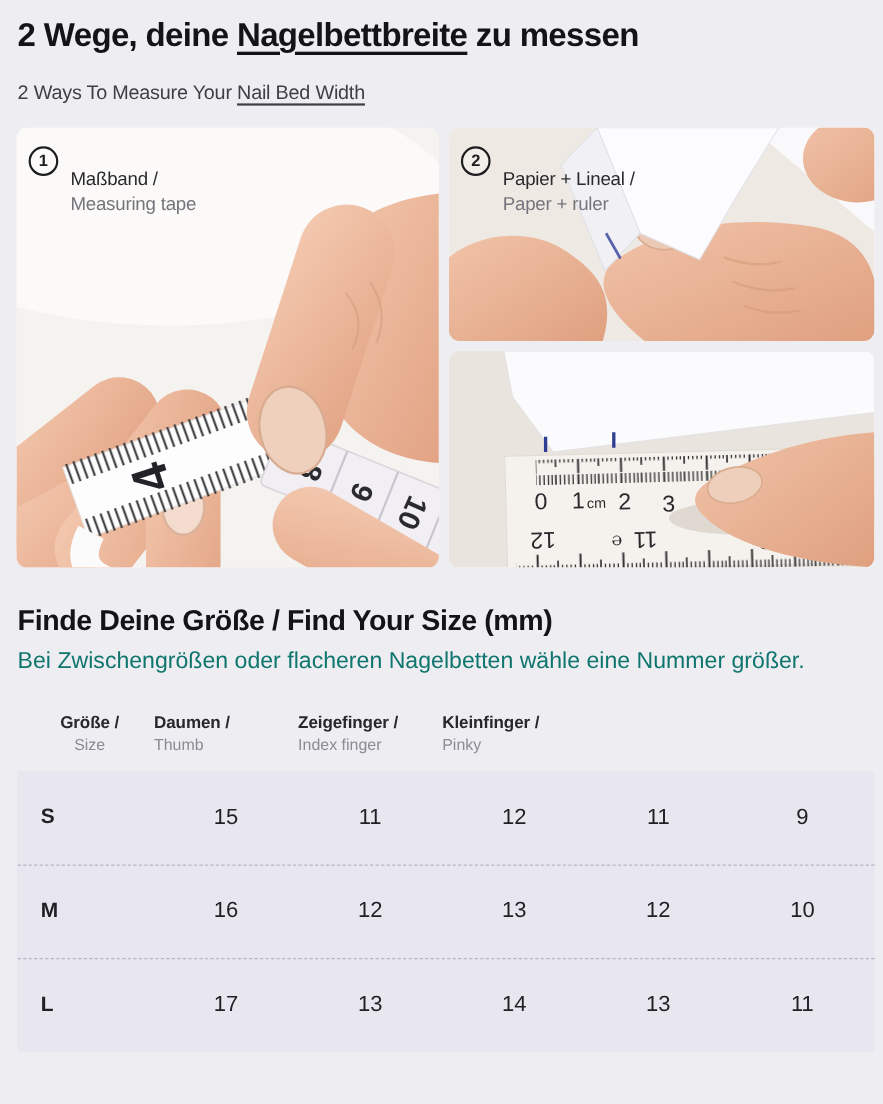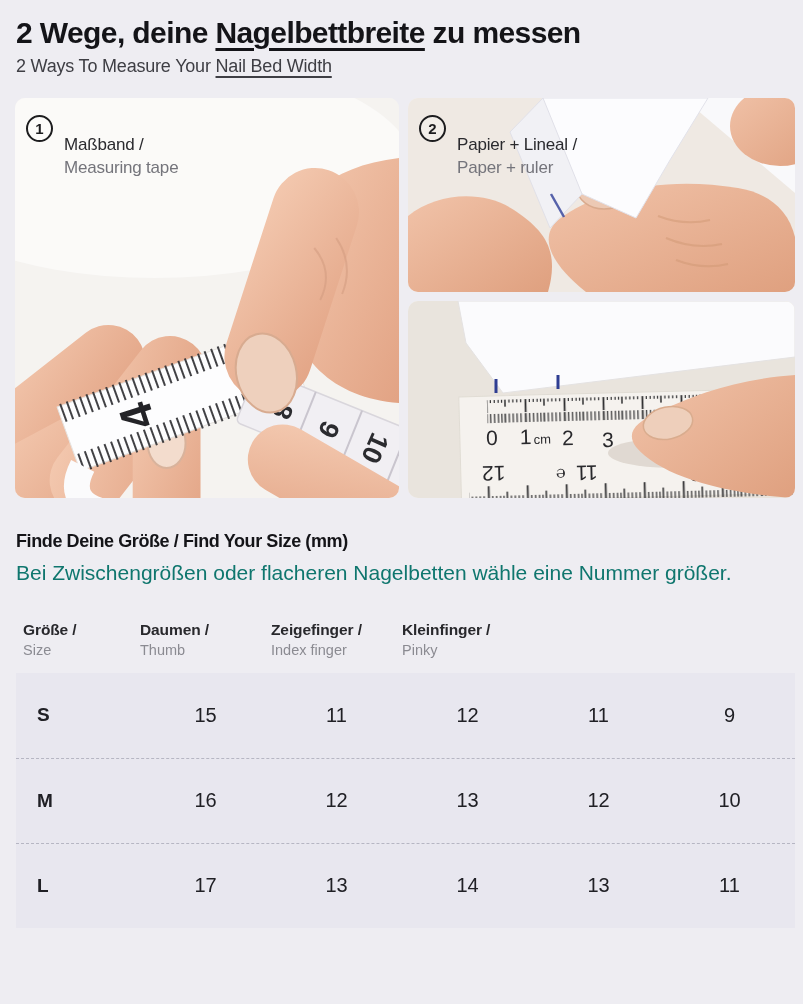--- a/index.html
+++ b/index.html
@@ -12,21 +12,21 @@
   }
   .wrap { padding-top:17px; }
 
   h1 {
     padding:0 16px;
     font-size:30px; line-height:1.05; font-weight:700;
     letter-spacing:-0.6px; color:#141418;
   }
   h1 .u { text-decoration:underline; text-decoration-thickness:2.5px; text-underline-offset:5px; }
   .sub {
-    padding:0 16px; margin-top:7px;
+    padding:0 16px; margin-top:25px;
     font-size:18px; color:#3e3e44; letter-spacing:-0.2px;
   }
   .sub .u { text-decoration:underline; text-decoration-thickness:1.5px; text-underline-offset:3.5px; }
 
   .photos { display:flex; gap:9px; margin:21px 8px 0 15px; }
   .right-col { display:flex; flex-direction:column; gap:9px; }
   .photo { position:relative; border-radius:10px; overflow:hidden; background:#f5f3f0; }
   .photo.main { width:385px; height:400px; }
   .photo.tr { width:387px; height:194px; }
   .photo.br { width:387px; height:197px; }
@@ -36,27 +36,27 @@
   .badge {
     width:27px; height:27px; flex:0 0 27px;
     border:2.5px solid #1d1d1f; border-radius:50%;
     display:flex; align-items:center; justify-content:center;
     font-size:15px; font-weight:700; color:#1d1d1f;
     background:rgba(255,255,255,0.22);
   }
   .cap-de { display:block; font-size:17px; color:#2a2a2e; letter-spacing:-0.2px;margin-top:20px; }
   .cap-en { display:block; font-size:17px; color:#74747b; margin-top:3px; letter-spacing:-0.2px; }
 
-  h2 { margin:33px 16px 0; font-size:18px; font-weight:700; letter-spacing:-0.4px; color:#141418; }
+  h2 { margin:33px 16px 0; font-size:26px; font-weight:700; letter-spacing:-0.4px; color:#141418; }
   .note { margin:9px 16px 0; font-size:21px; color:#0f766e; }
 
   .size-table { margin:36px 8px 0 16px; width:779px; }
   .grid6 { display:grid; grid-template-columns:124px repeat(5,131px); }
   .th { }
-  .th.first { text-align:left; padding-left:7px; }
+  .th.first { text-align:center; padding-left:7px; }
   .th .de { display:block; font-size:15.5px; font-weight:700; color:#28282c; letter-spacing:-0.1px; }
   .th .en { display:block; font-size:14.5px; color:#8b8b92; margin-top:3px; }
   .tbody { margin-top:15px; }
   .trow { height:85px; background:#e8e7ef; align-items:center; }
   .trow + .trow { border-top:1px dashed #b6b6c3; }
   .td { text-align:center; font-size:20px; color:#202025; }
   .td.label { text-align:left; padding-left:21px; font-weight:700; font-size:19px; }
 
   svg text { font-family:"Liberation Sans", sans-serif; }
 </style>

